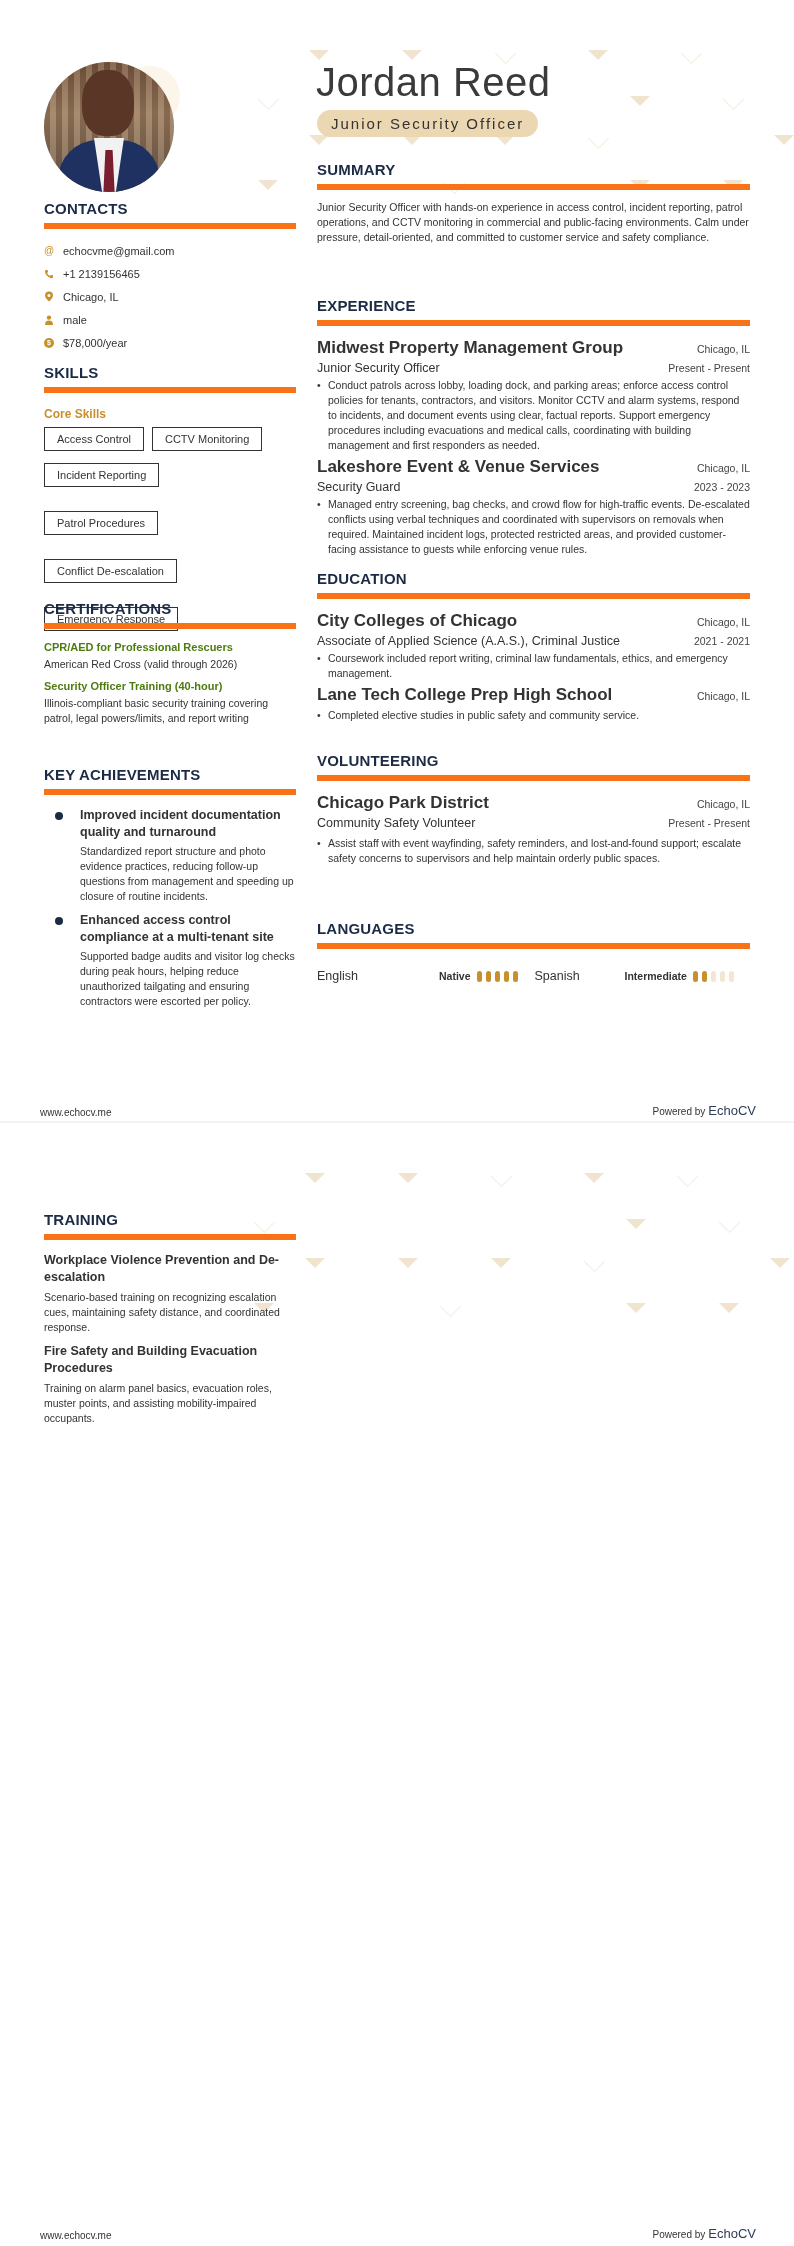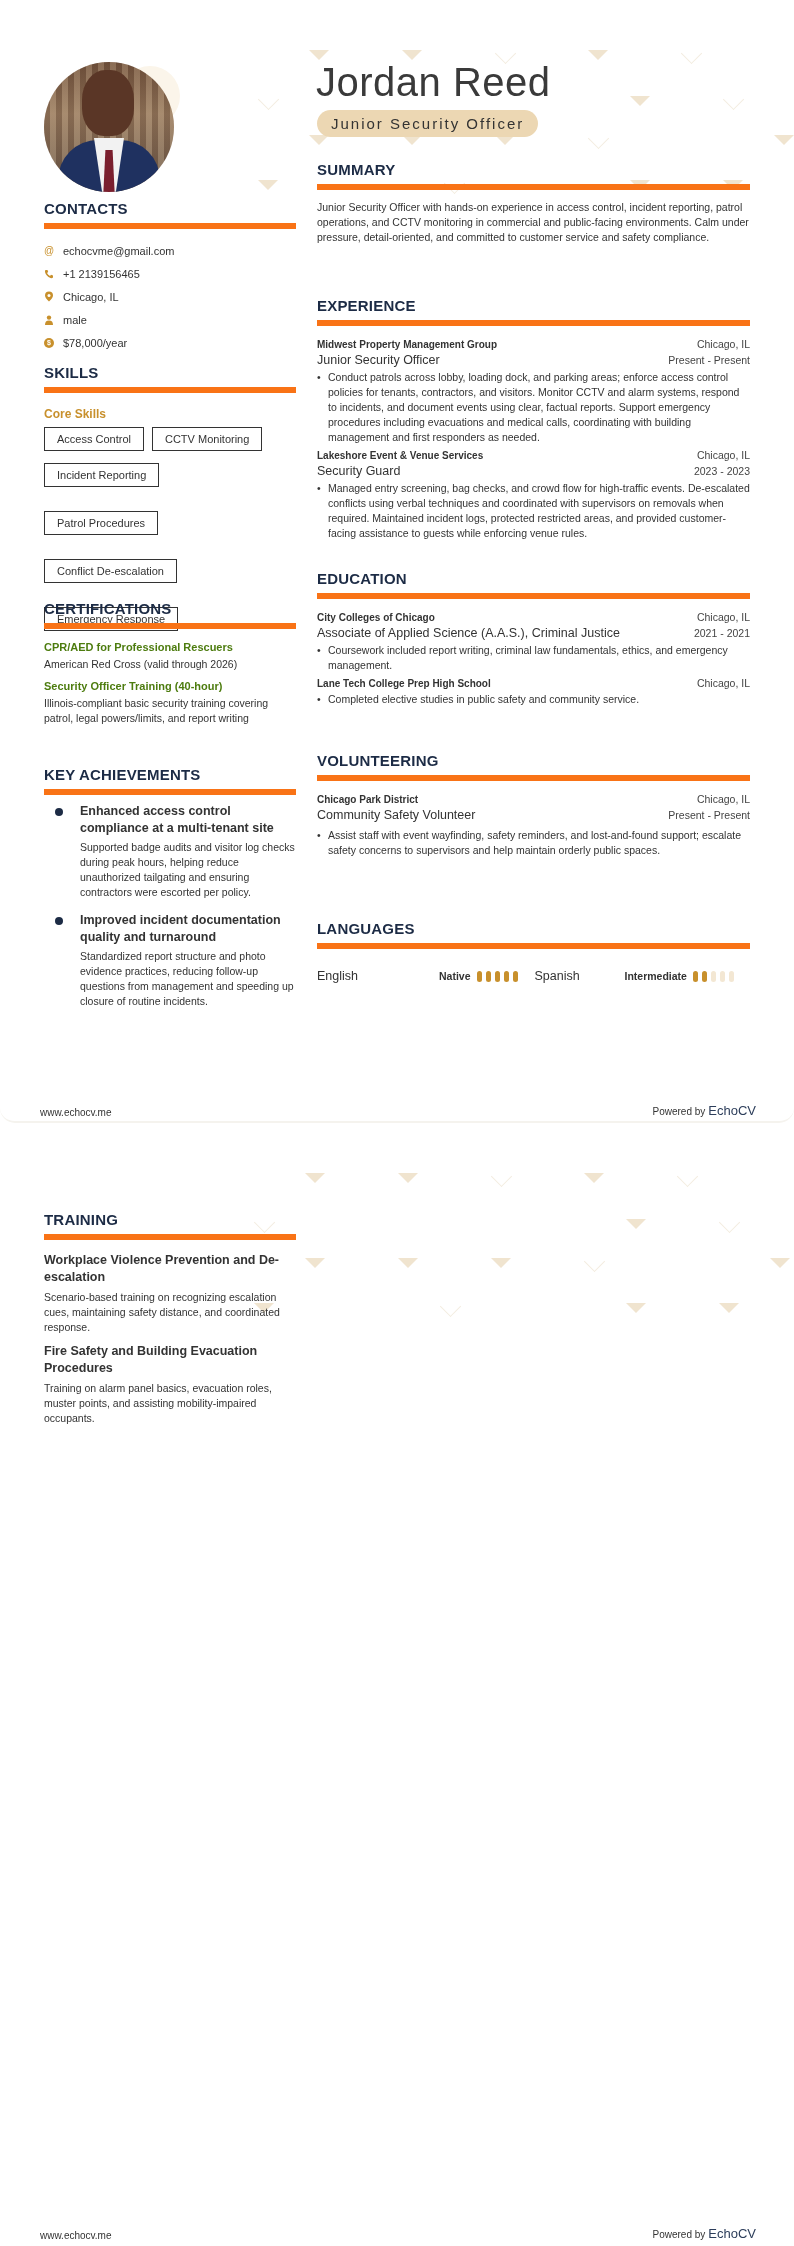--- a/index.html
+++ b/index.html
@@ -1,18 +1,18 @@
 <!DOCTYPE html>
 <html><head>
 <meta charset="utf-8">
 <style>
   * { box-sizing: border-box; margin: 0; padding: 0; }
   html, body { width: 794px; background: #ffffff; }
   body { font-family: "Liberation Sans", "DejaVu Sans", sans-serif; color: #333; position: relative; }
-  .page { position: relative; width: 794px; background: #fff; overflow: hidden; border-radius: 15px; }
+  .page { position: relative; width: 794px; background: #fff; overflow: hidden; }
   .page1 { height: 1123px; border-bottom: 2px solid #f5f3ee; }
   .page2 { height: 1389px; }
 
   
   .tri { position: absolute; width: 0; height: 0; border-left: 10px solid transparent; border-right: 10px solid transparent; border-top: 10px solid #f0e4cf; }
   .tri.outline { border-top-color: transparent; }
   .tri.outline::after { content: ""; position: absolute; left: -10px; top: -10px; width: 14px; height: 14px; border-right: 1px solid #f3ece0; border-bottom: 1px solid #f3ece0; transform: translate(3px,-4px) rotate(45deg); }
 
   .left { position: absolute; left: 44px; width: 252px; }
   .right { position: absolute; left: 317px; width: 433px; }
@@ -55,21 +55,21 @@
   .name { position: absolute; left: 316px; top: 60px; font-size: 40px; color: #3a3a3a; font-weight: 400; letter-spacing: 0.5px; }
   .title-pill { position: absolute; left: 317px; top: 110px; background: #ecd7b3; border-radius: 16px; padding: 5px 14px; font-size: 15px; letter-spacing: 2px; color: #333; }
 
   .summary { top: 161px; }
   .summary p { margin-top: 10px; font-size: 10.5px; line-height: 15px; color: #333; }
 
   .exp-sec { top: 297px; }
   .entry { margin-top: 12px; }
   .entry + .entry { margin-top: 4px; }
   .row { display: flex; justify-content: space-between; align-items: baseline; }
-  .org { font-size: 10px; font-weight: 700; color: #333; }
+  .org { font-size: 17px; font-weight: 700; color: #333; }
   .loc { font-size: 10.5px; color: #444; }
   .role { font-size: 12.5px; color: #333; margin-top: 3px; }
   .dates { font-size: 10.5px; color: #444; }
   .desc { display: flex; margin-top: 3px; font-size: 10.5px; line-height: 15px; color: #333; }
   .desc .dot { width: 11px; flex: 0 0 11px; }
 
   .edu-sec { top: 570px; }
   .vol-sec { top: 752px; }
   .lang-sec { top: 920px; }
   .lang-row { margin-top: 20px; display: flex; align-items: center; font-size: 12.5px; color: #333; }
@@ -182,32 +182,32 @@
   <div class="left certs">
     <div class="sec-title">CERTIFICATIONS</div>
     <div class="cert-name">CPR/AED for Professional Rescuers</div>
     <div class="cert-desc">American Red Cross (valid through 2026)</div>
     <div class="cert-name" style="margin-top:8px">Security Officer Training (40-hour)</div>
     <div class="cert-desc">Illinois-compliant basic security training covering patrol, legal powers/limits, and report writing</div>
   </div>
 
   <div class="left achievements">
     <div class="sec-title">KEY ACHIEVEMENTS</div>
+    <div class="ach">
+      <span class="bullet"></span>
+      <div class="body">
+        <div class="ach-title">Improved incident documentation quality and turnaround</div>
+        <div class="ach-desc">Standardized report structure and photo evidence practices, reducing follow-up questions from management and speeding up closure of routine incidents.</div>
+      </div>
+    </div>
     <div class="ach" style="margin-top:8px">
       <span class="bullet"></span>
       <div class="body">
         <div class="ach-title">Enhanced access control compliance at a multi-tenant site</div>
         <div class="ach-desc">Supported badge audits and visitor log checks during peak hours, helping reduce unauthorized tailgating and ensuring contractors were escorted per policy.</div>
-      </div>
-    </div>
-    <div class="ach">
-      <span class="bullet"></span>
-      <div class="body">
-        <div class="ach-title">Improved incident documentation quality and turnaround</div>
-        <div class="ach-desc">Standardized report structure and photo evidence practices, reducing follow-up questions from management and speeding up closure of routine incidents.</div>
       </div>
     </div>
   </div>
 
   <div class="right summary">
     <div class="sec-title">SUMMARY</div>
     <p>Junior Security Officer with hands-on experience in access control, incident reporting, patrol operations, and CCTV monitoring in commercial and public-facing environments. Calm under pressure, detail-oriented, and committed to customer service and safety compliance.</p>
   </div>
 
   <div class="right exp-sec">

